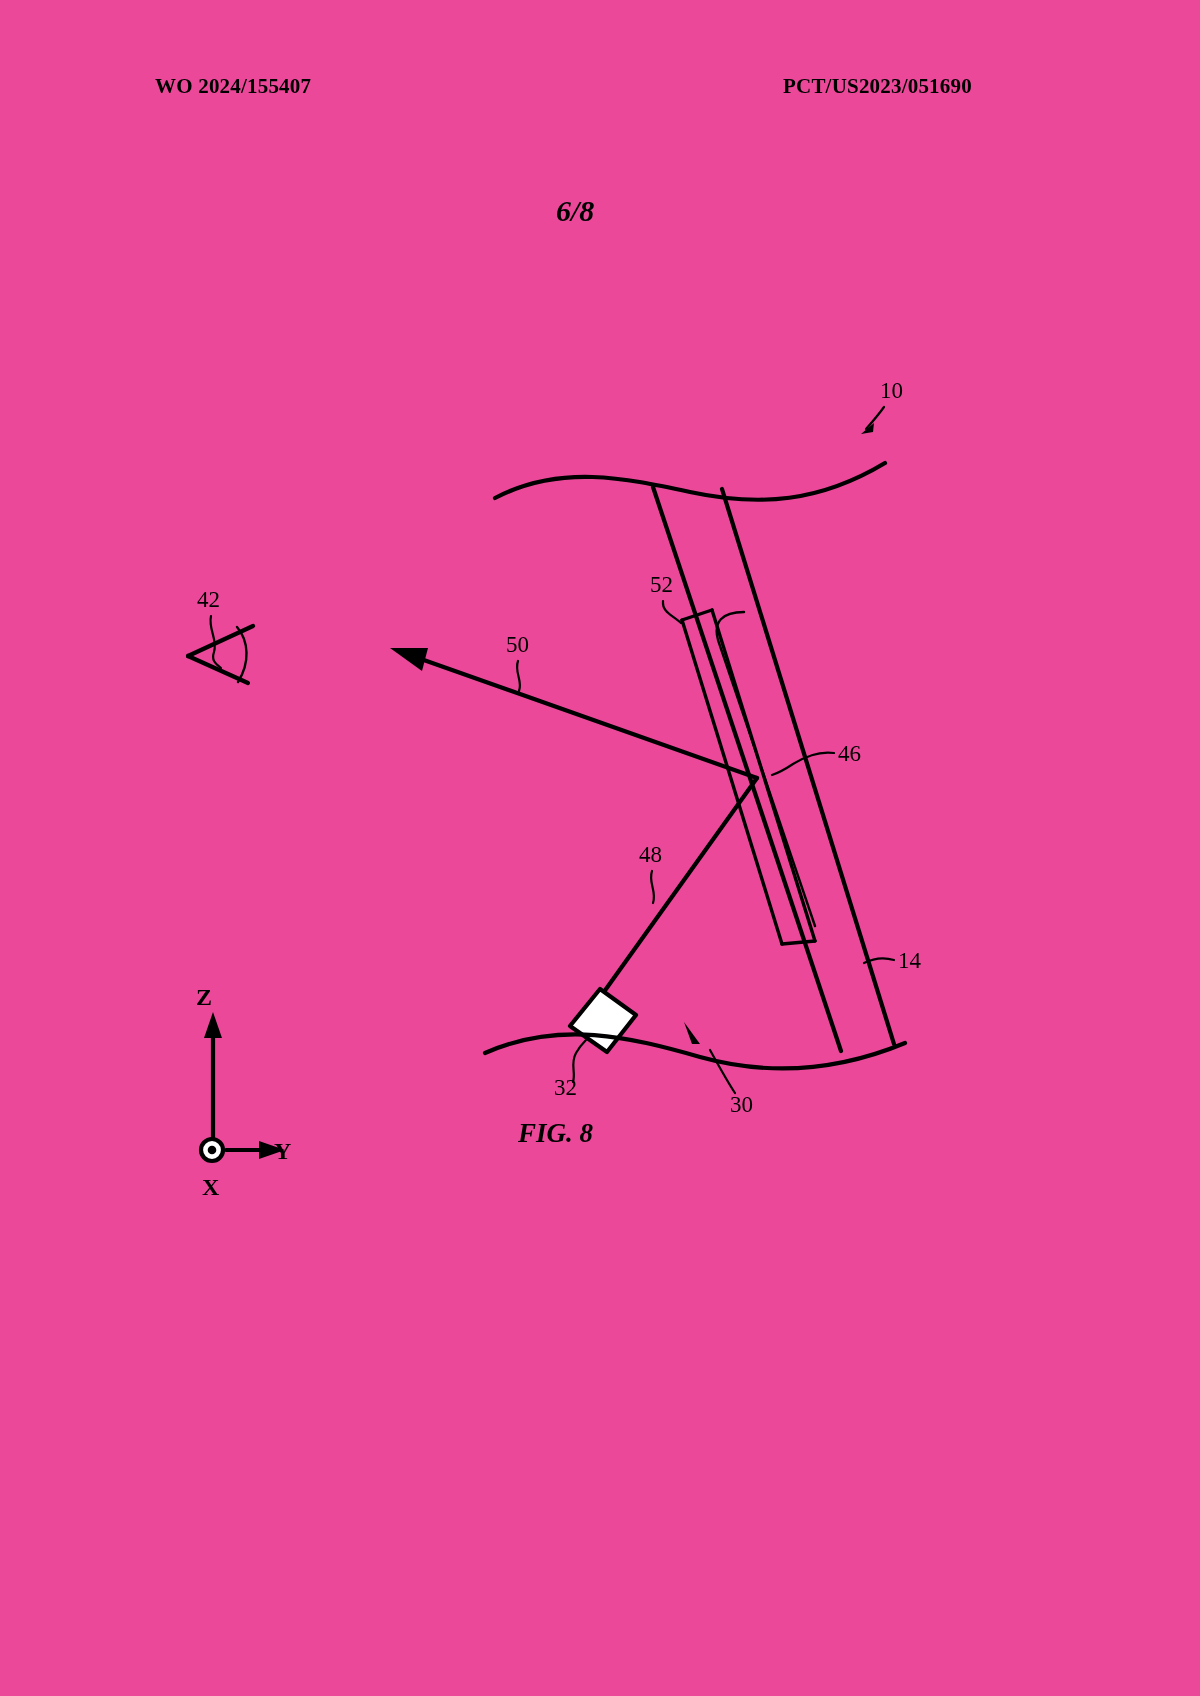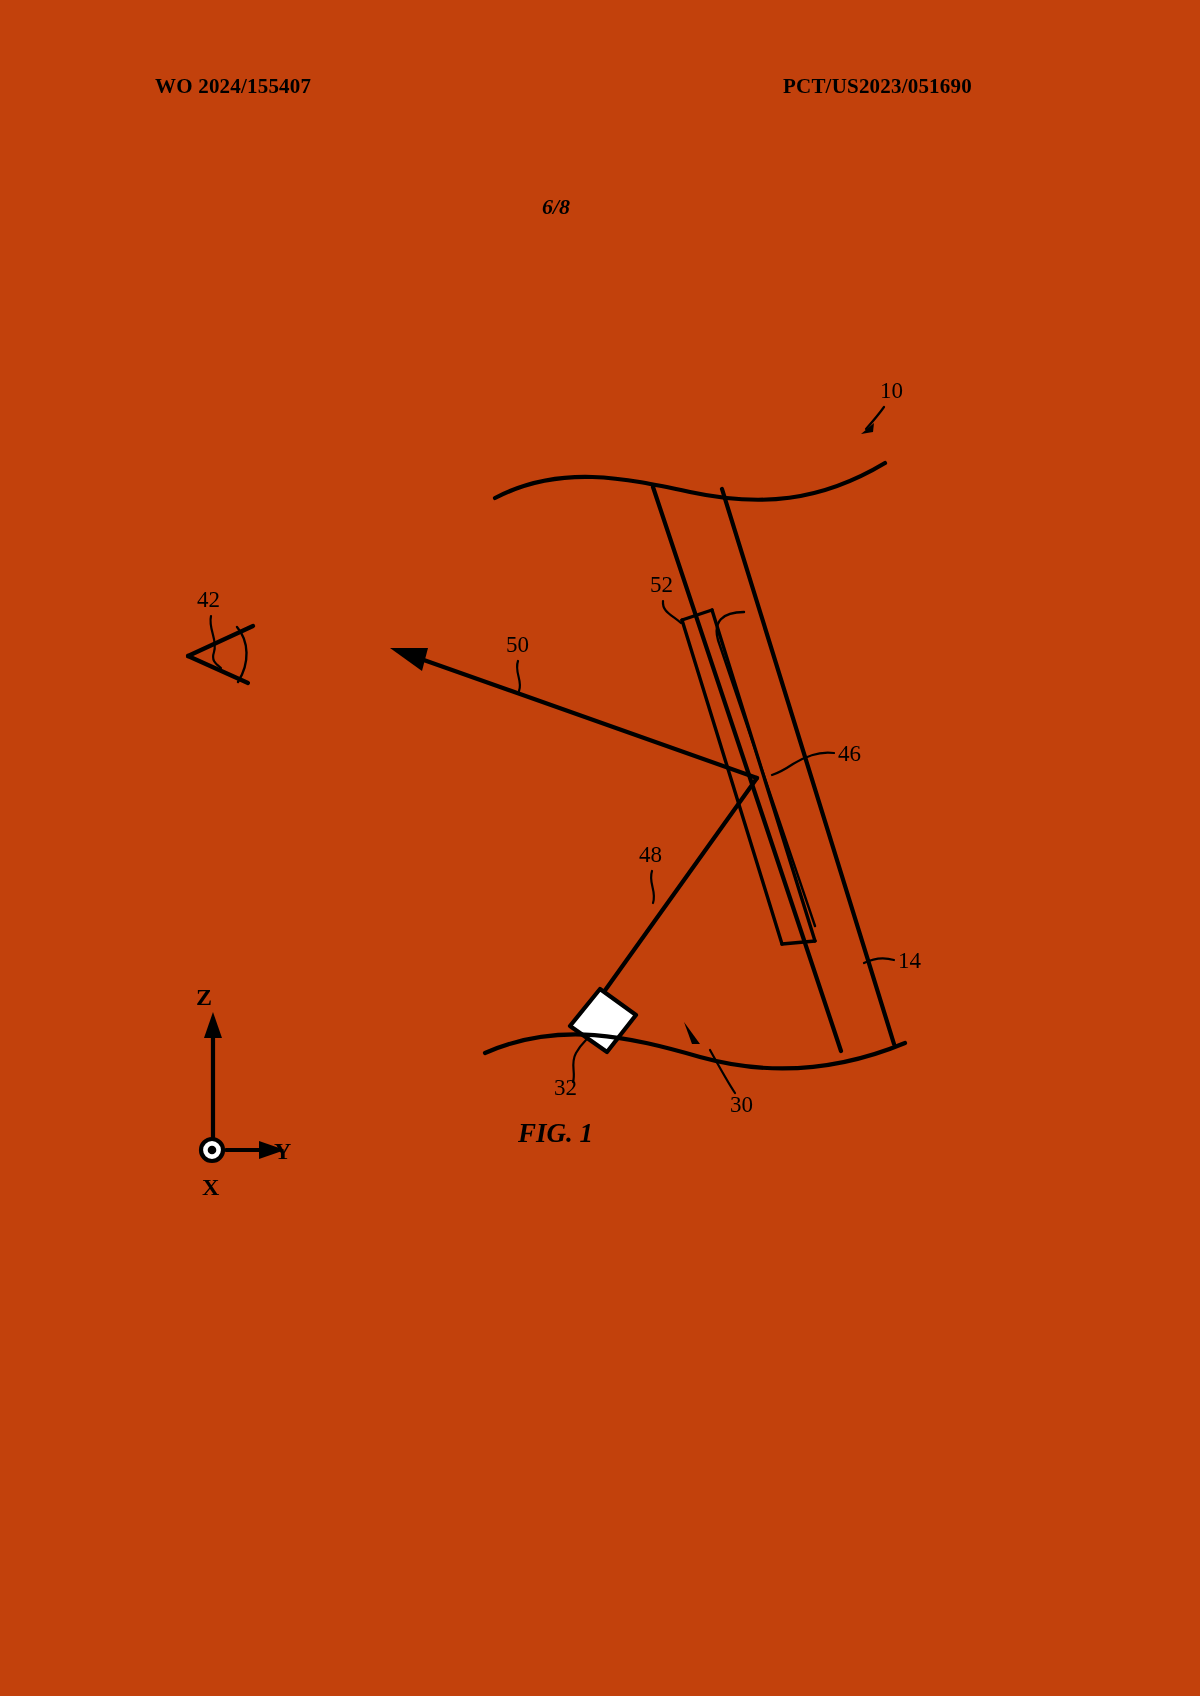--- a/index.html
+++ b/index.html
@@ -13,42 +13,42 @@
     position: relative;
     font-family: "Liberation Serif", serif;
     color: #000000;
     overflow: hidden;
   }
   .page {
     position: absolute;
     left: 0; top: 0;
     width: 1200px;
     height: 1696px;
-    background: #c2410c;
+    background: #ec4899;
   }
   .hdr {
     position: absolute;
     top: 74px;
     font-family: "Liberation Serif", serif;
     font-weight: bold;
     font-size: 21px;
     letter-spacing: 0.2px;
     white-space: nowrap;
   }
   .hdr-left  { left: 155px; }
   .hdr-right { left: 783px; }
 
   .sheetno {
     position: absolute;
-    left: 542px;
+    left: 556px;
     top: 194px;
     font-family: "Liberation Serif", serif;
     font-weight: bold;
     font-style: italic;
-    font-size: 22px;
+    font-size: 30px;
     white-space: nowrap;
   }
   .figcap {
     position: absolute;
     left: 518px;
     top: 1118px;
     font-family: "Liberation Serif", serif;
     font-weight: bold;
     font-style: italic;
     font-size: 27px;
@@ -161,15 +161,15 @@
     <path class="ln thick" d="M 226,1150 L 268,1150"></path>
     <path class="solidfill" d="M 285,1150 L 259,1159 L 259,1141 Z"></path>
     <text class="axis-text" x="274" y="1159">Y</text>
 
     <circle class="ln thick whitefill" cx="212" cy="1150" r="11"></circle>
     <circle class="solidfill" cx="212" cy="1150" r="4.3"></circle>
     <text class="axis-text" x="202" y="1195">X</text>
 
   </svg>
 
-  <div class="figcap">FIG. 1</div>
+  <div class="figcap">FIG. 8</div>
 
 </div>
 
 </body></html>

